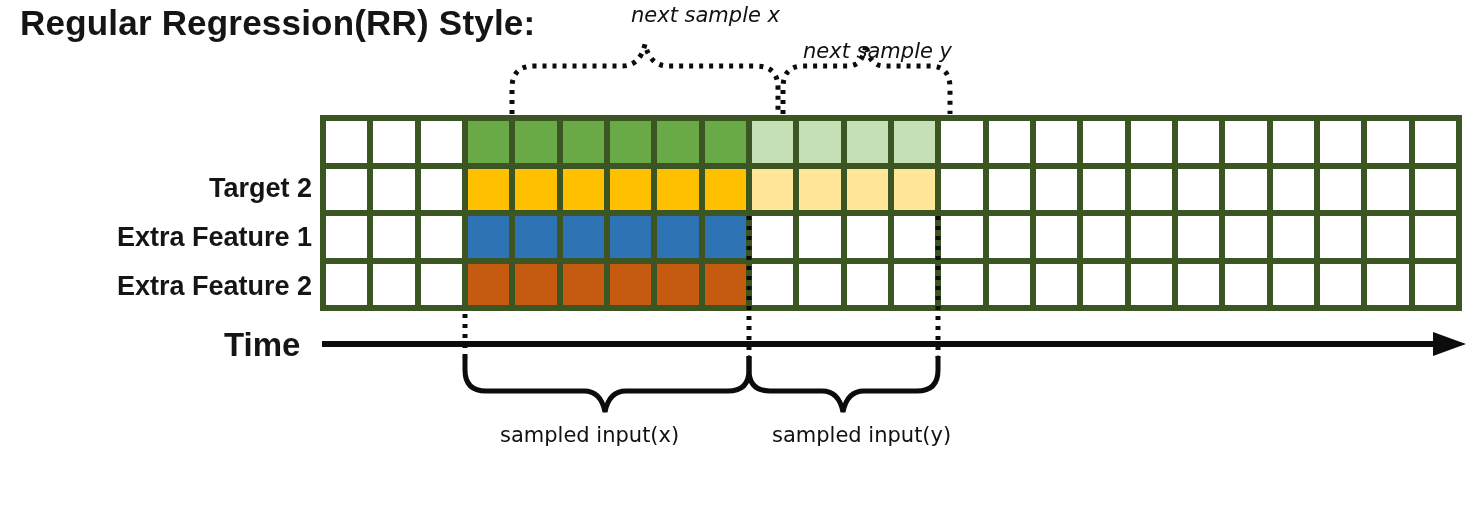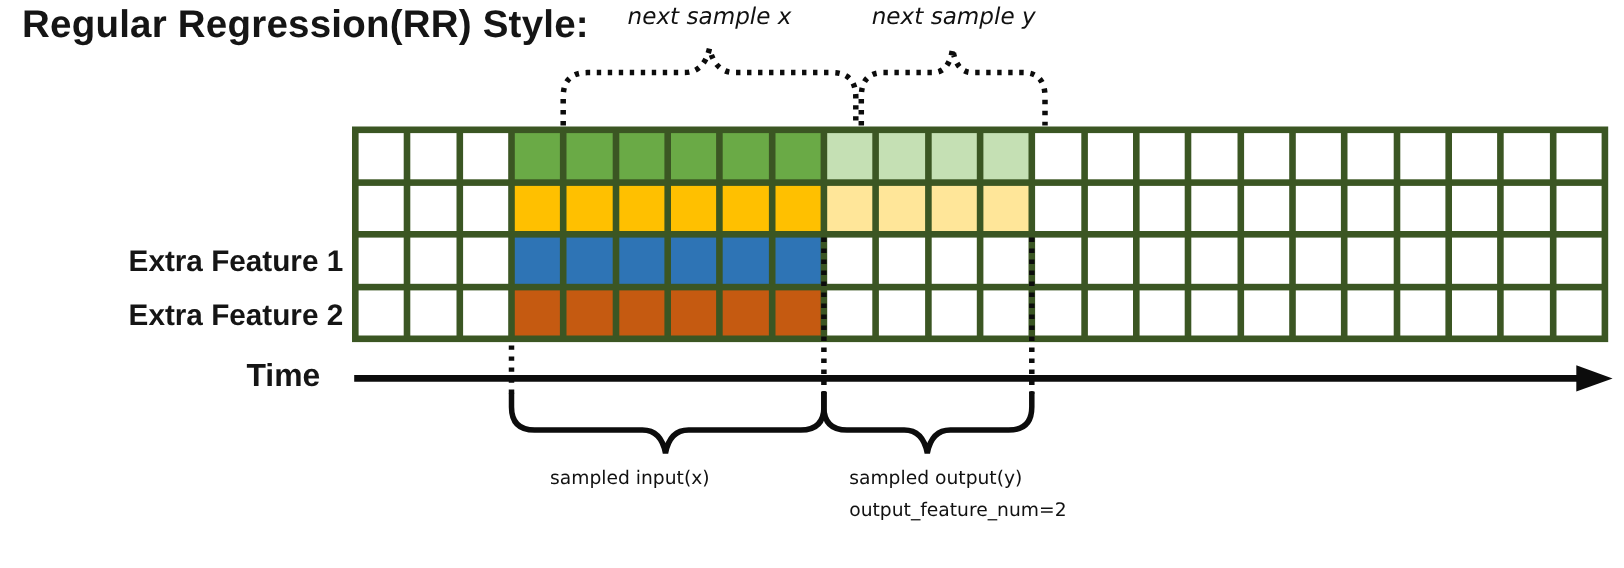--- a/index.html
+++ b/index.html
@@ -46,60 +46,61 @@
   .cell { width: 100%; height: 100%; }
   .overlay {
     position: absolute;
     left: 0; top: 0;
     width: 1476px; height: 516px;
     pointer-events: none;
   }
   .next-sample-label {
     position: absolute;
     top: 3px;
-    text-align: center;
+    text-align: right;
     font-family: "DejaVu Sans", sans-serif;
     font-style: italic;
     font-size: 21px;
     color: #111;
     white-space: nowrap;
   }
   .nsx { left: 510px; width: 270px; }
-  .nsy { left: 782px; width: 170px; }
+  .nsy { left: 782px; width: 170px; margin-top: 36px; }
   .time-label {
     position: absolute;
     left: 224px;
     top: 326px;
-    font-size: 29px;
+    font-size: 33px;
     font-weight: bold;
     color: #151515;
   }
   .annotation {
     position: absolute;
     top: 421px;
     font-family: "DejaVu Sans", sans-serif;
-    font-size: 17px;
+    font-size: 21px;
     line-height: 29px;
     color: #111;
     white-space: nowrap;
   }
   .annotation div { height: 29px; }
   .ann-input { left: 500px; }
   .ann-output { left: 772px; }
 </style>
 </head>
 <body>
 
 <div class="canvas">
 
   <div class="page-title">Regular Regression(RR) Style:</div>
 
   <div class="next-sample-label nsx">next sample x</div>
   <div class="next-sample-label nsy">next sample y</div>
 
+  <div class="row-label" style="top:164px">Target 2</div>
   <div class="row-label" style="top:213px">Extra Feature 1</div>
   <div class="row-label" style="top:262px">Extra Feature 2</div>
 
   <div class="sample-grid" style="background: rgb(59, 86, 35); grid-template-columns: repeat(24, 1fr);">
       <div class="cell" style="background: rgb(255, 255, 255);"></div>
       <div class="cell" style="background: rgb(255, 255, 255);"></div>
       <div class="cell" style="background: rgb(255, 255, 255);"></div>
       <div class="cell" style="background: rgb(106, 170, 70);"></div>
       <div class="cell" style="background: rgb(106, 170, 70);"></div>
       <div class="cell" style="background: rgb(106, 170, 70);"></div>
@@ -214,17 +215,16 @@
 
     <path d="M749,358 L749,370 Q749,391 770,391 L822,391 Q839,391 843,412 Q847,391 864,391 L917,391 Q938,391 938,370 L938,358" fill="none" stroke="#0c0c0c" stroke-width="5" stroke-linecap="round"></path>
   </svg>
 
   <div class="time-label">Time</div>
 
   <div class="annotation ann-input">
     <div>sampled input(x)</div>
   </div>
   <div class="annotation ann-output">
-    <div>sampled output(y)</div>
-    <div>output_feature_num=2</div>
+    <div>sampled input(y)</div>
   </div>
 
 </div>
 
 </body></html>

